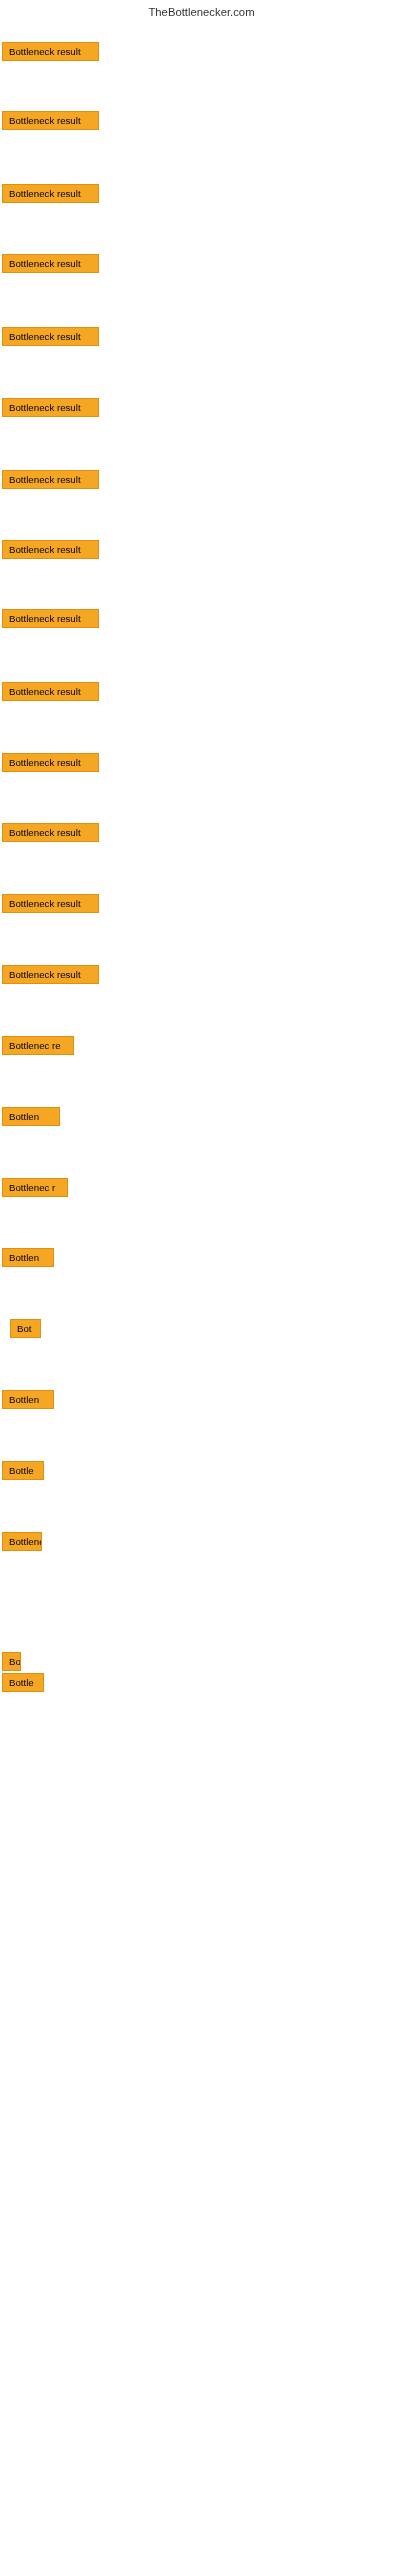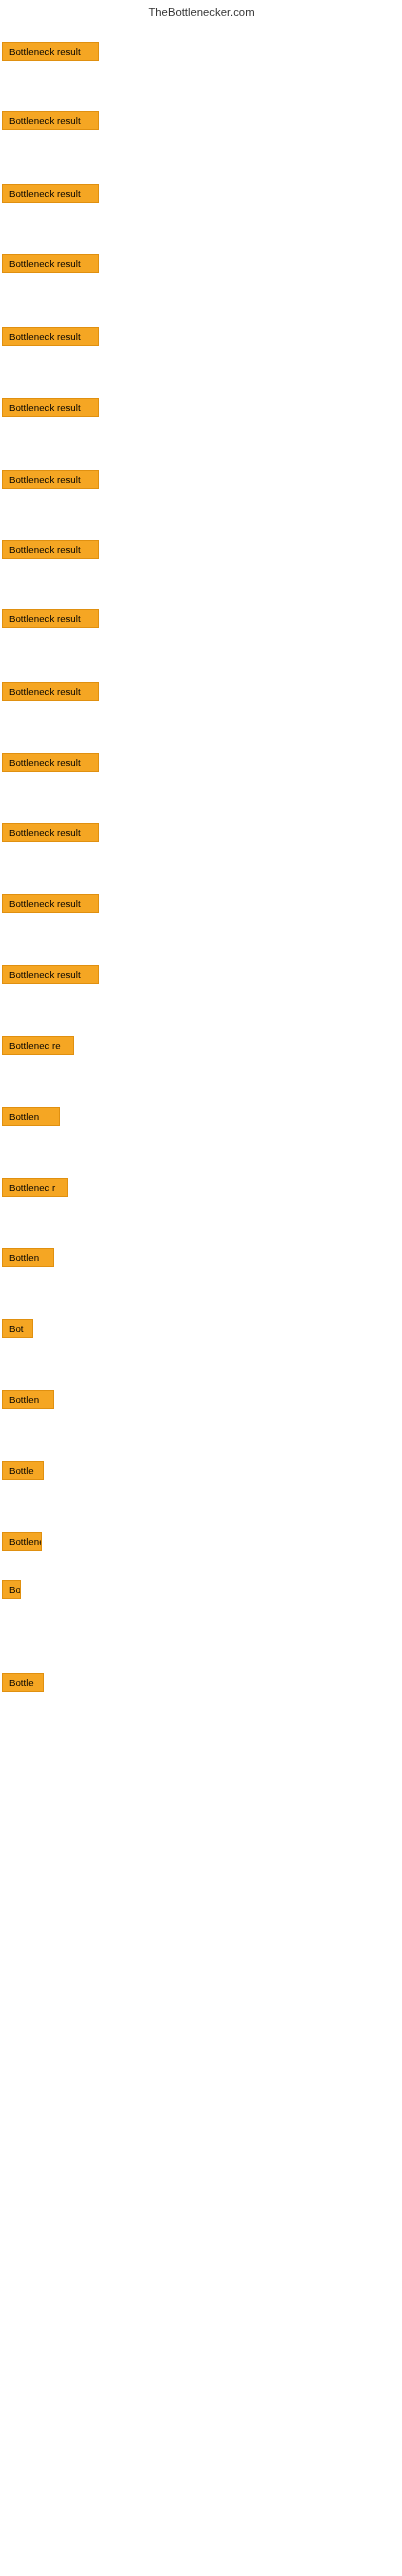--- a/index.html
+++ b/index.html
@@ -54,20 +54,20 @@
     <div style="position: absolute; top: 581px; left: 1.6px;"><span class="bottleneck-badge" style="max-width: 97px; width: 97px;">Bottleneck result</span></div>
     <div style="position: absolute; top: 654px; left: 1.6px;"><span class="bottleneck-badge" style="max-width: 97px; width: 97px;">Bottleneck result</span></div>
     <div style="position: absolute; top: 725px; left: 1.6px;"><span class="bottleneck-badge" style="max-width: 97px; width: 97px;">Bottleneck result</span></div>
     <div style="position: absolute; top: 795px; left: 1.6px;"><span class="bottleneck-badge" style="max-width: 97px; width: 97px;">Bottleneck result</span></div>
     <div style="position: absolute; top: 866px; left: 1.6px;"><span class="bottleneck-badge" style="max-width: 97px; width: 97px;">Bottleneck result</span></div>
     <div style="position: absolute; top: 937px; left: 1.6px;"><span class="bottleneck-badge" style="max-width: 97px; width: 97px;">Bottleneck result</span></div>
     <div style="position: absolute; top: 1008px; left: 1.6px;"><span class="bottleneck-badge" style="max-width: 72px; width: 72px;">Bottlenec re</span></div>
     <div style="position: absolute; top: 1079px; left: 1.6px;"><span class="bottleneck-badge" style="max-width: 58px; width: 58px;">Bottlen</span></div>
     <div style="position: absolute; top: 1150px; left: 1.6px;"><span class="bottleneck-badge" style="max-width: 66px; width: 66px;">Bottlenec r</span></div>
     <div style="position: absolute; top: 1220px; left: 1.6px;"><span class="bottleneck-badge" style="max-width: 52px; width: 52px;">Bottlen</span></div>
-    <div style="position: absolute; top: 1291px; left: 1.6px;"><span class="bottleneck-badge" style="max-width: 31px; width: 31px;">Bot</span></div>
+    <div style="position: absolute; top: 1291px; left: 1.6px;"><span class="bottleneck-badge" style="max-width: 31px; width: 31px; margin-left: 8px;">Bot</span></div>
     <div style="position: absolute; top: 1362px; left: 1.6px;"><span class="bottleneck-badge" style="max-width: 52px; width: 52px;">Bottlen</span></div>
     <div style="position: absolute; top: 1433px; left: 1.6px;"><span class="bottleneck-badge" style="max-width: 42px; width: 42px;">Bottle</span></div>
     <div style="position: absolute; top: 1504px; left: 1.6px;"><span class="bottleneck-badge" style="max-width: 61px; width: 40px;">Bottlenec</span></div>
-    <div style="position: absolute; top: 1552px; left: 1.6px;"><span class="bottleneck-badge" style="max-width: 19.3px; width: 19.3px;">Bo</span></div>
+    <div style="position: absolute; top: 1624px; left: 1.6px;"><span class="bottleneck-badge" style="max-width: 19.3px; width: 19.3px;">Bo</span></div>
     <div style="position: absolute; top: 1645px; left: 1.6px;"><span class="bottleneck-badge" style="max-width: 42px; width: 42px;">Bottle</span></div>
   </div>
 
 
 </body></html>

